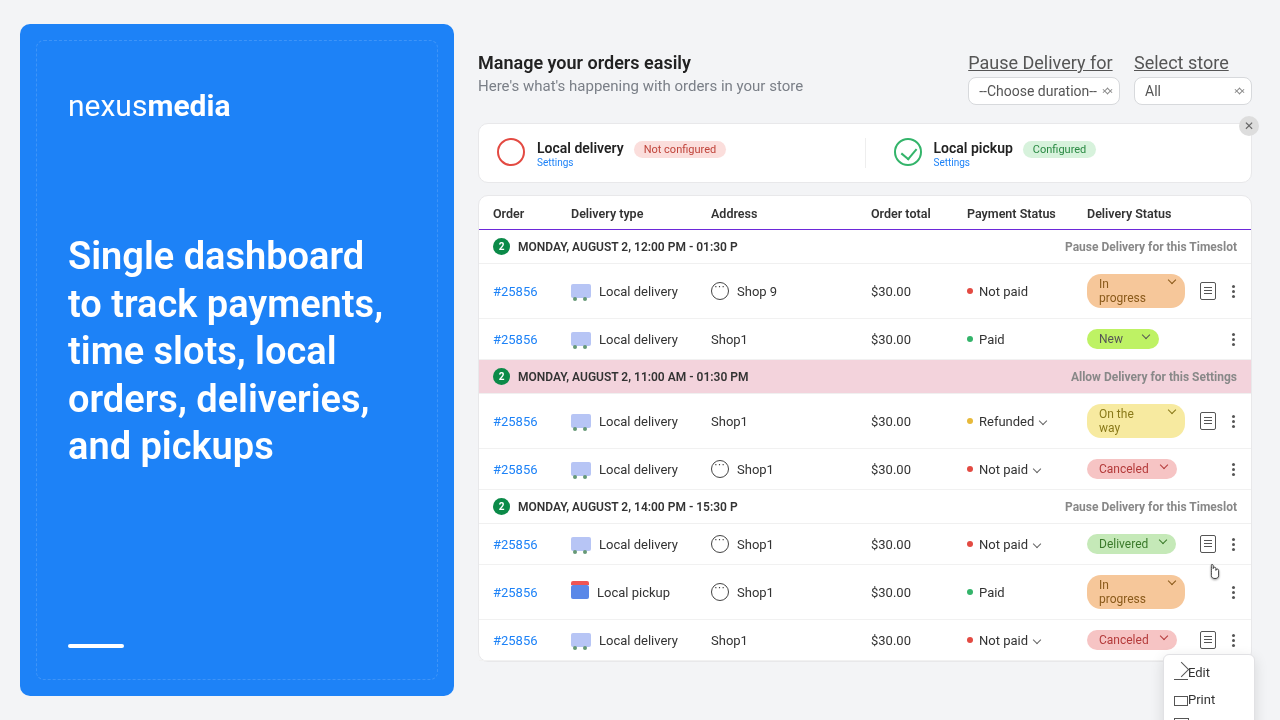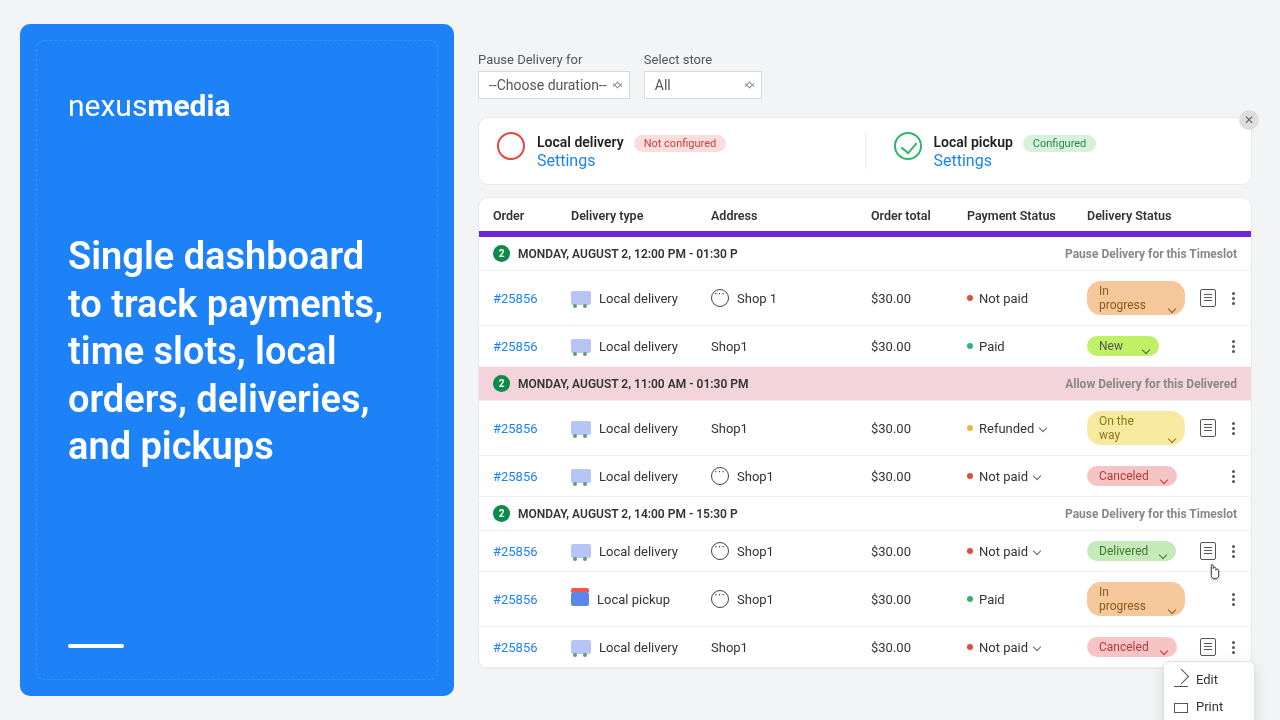--- a/index.html
+++ b/index.html
@@ -31,23 +31,23 @@
   }
   .brand { font-size: 30px; font-weight: 400; letter-spacing: 0px; }
   .brand .bold { font-weight: 700; }
   .tagline { font-size: 38px; line-height: 1.25; font-weight: 600; margin-top: 110px;}
   .underline { width: 56px; height: 4px; background:#fff; border-radius:2px; }
   .right { flex: 1; padding: 52px 28px 0 24px; position: relative; }
   .header-row { display:flex; justify-content:space-between; align-items:flex-start; margin-bottom:18px;}
   .title { font-size:18px; font-weight:600; color:#222; }
   .subtitle { font-size:15px; color:#7a7f87; margin-top:4px;}
   .selects { display:flex; gap:14px;}
-  .sel-group label { font-size:13px; color:#555; display:block; margin-bottom:4px; }
+  .sel-group label { font-size:18px; color:#555; display:block; margin-bottom:4px;text-decoration:underline; }
   .sel {
-    border:1px solid #d7d9dc; border-radius:0; padding:5px 22px 5px 10px;
+    border:1px solid #d7d9dc; border-radius:8px; padding:5px 22px 5px 10px;
     font-size:14px; color:#555; background:#fff; position:relative; min-width:118px;
   }
   .sel.wide{min-width:126px;}
   .sel::after { content:""; position:absolute; right:8px; top:50%; width:6px; height:6px;
     border-right:1px solid #888; border-bottom:1px solid #888; transform: translateY(-70%) rotate(45deg);}
   .sel::before { content:""; position:absolute; right:8px; top:50%; width:6px; height:6px;
     border-left:1px solid #888; border-top:1px solid #888; transform: translateY(-30%) rotate(45deg);}
   .cards {
     background:#fff; border:1px solid #e8e8ea; border-radius:10px; display:flex;
     align-items:center; padding:14px 18px; gap:28px; position:relative; margin-bottom:12px;
@@ -57,29 +57,29 @@
     background:#ddd; color:#666; font-size:12px; display:flex; align-items:center; justify-content:center;
   }
   .card { display:flex; align-items:flex-start; gap:12px; flex:1; }
   .card + .card { border-left:1px solid #eee; padding-left:28px;}
   .circle { width:28px; height:28px; border-radius:50%; }
   .circle.red { border:2px solid #e34a42; }
   .circle.green { border:2px solid #33b46a; position:relative;}
   .circle.green::after { content:""; position:absolute; left:8px; top:5px; width:8px; height:12px;
     border-right:2px solid #33b46a; border-bottom:2px solid #33b46a; transform:rotate(40deg);}
   .card-title { font-size:14px; font-weight:600; color:#222;}
-  .card-link { font-size:16px; color:#1d82f7; cursor:pointer;}
+  .card-link { font-size:10px; color:#1d82f7; cursor:pointer;}
   .badge { font-size:11px; padding:2px 10px; border-radius:12px; margin-left:6px;}
   .badge.red { background:#fbdedc; color:#c0443b;}
   .badge.grn { background:#d7f2dc; color:#2a8a43;}
   .table {
     background:#fff; border:1px solid #e8e8ea; border-radius:10px; overflow:visible;
   }
   .thead { display:grid; grid-template-columns: 78px 140px 160px 96px 120px 150px; padding:10px 14px 8px 14px;
-    font-size:12.5px; font-weight:600; color:#333; border-bottom:6px solid #6d28d9;}
+    font-size:12.5px; font-weight:600; color:#333; border-bottom:1px solid #6d28d9;}
   .group {
     display:flex; align-items:center; justify-content:space-between;
     padding:8px 14px; font-size:12px; background:#fff; border-bottom:1px solid #f0f0f0;
   }
   .group .gt { font-weight:600; color:#333; display:flex; align-items:center; gap:8px;}
   .group.paused { background:#f3d3dc; }
   .gcount {
     width:17px; height:17px; border-radius:50%; background:#0b8a48; color:#fff;
     display:inline-flex; align-items:center; justify-content:center; font-size:10px; font-weight:700;
   }
@@ -102,40 +102,40 @@
   .chat {
     width:18px; height:18px; border:1.5px solid #444; border-radius:50%; position:relative; display:inline-block;
   }
   .chat::after{content:"⋯"; position:absolute; left:2px; top:-3px; font-size:11px; color:#444;}
   .dot { width:6px; height:6px; border-radius:50%; display:inline-block; margin-right:6px; vertical-align:middle;}
   .dot.red{background:#e34a42;} .dot.grn{background:#33b46a;} .dot.yel{background:#e7b93a;}
   .pay { display:flex; align-items:center; gap:0px;}
   .chev { display:inline-block; width:6px; height:6px; border-right:1px solid #666; border-bottom:1px solid #666;
     transform:rotate(45deg); margin-left:6px; vertical-align:middle;}
   .pill {
-    display:inline-flex; align-items:flex-end; gap:6px; font-size:12px; padding:3px 10px 3px 12px; border-radius:14px;
+    display:inline-flex; align-items:flex-start; gap:6px; font-size:12px; padding:3px 10px 3px 12px; border-radius:14px;
     min-width:72px; justify-content:space-between; cursor:pointer;
   }
   .pill .chev{border-color:inherit;}
   .pill.orange{background:#f6c79a; color:#8a5a1a;}
   .pill.gray{background:#bef264; color:#555;}
   .pill.yellow{background:#f7eaa0; color:#8a7a1a;}
   .pill.redp{background:#f6c4c4; color:#b43a3a;}
   .pill.greenp{background:#c5e9b8; color:#3a7a2a;}
   .actions{display:flex; align-items:center; gap:14px; justify-content:flex-end;}
   .doc{ width:16px; height:18px; border:1.5px solid #555; border-radius:2px; position:relative;}
   .doc::before{content:"";position:absolute;left:3px;top:4px;right:3px;height:1px;background:#555;
     box-shadow:0 3px 0 #555, 0 6px 0 #555;}
   .kebab{ width:3px; height:3px; background:#555; border-radius:50%;
     box-shadow:0 5px 0 #555, 0 -5px 0 #555; margin:5px 2px; cursor:pointer;}
   .menu {
     position:absolute; right:-4px; top:34px; background:#fff; border:1px solid #e1e1e4; border-radius:6px;
     box-shadow:0 4px 14px rgba(0,0,0,.12); width:92px; padding:4px 0; z-index:5;
   }
-  .menu div { display:flex; align-items:center; gap:8px; padding:6px 10px; font-size:13px; color:#333; cursor:pointer;}
+  .menu div { display:flex; align-items:center; padding:6px 10px; font-size:13px; color:#333; cursor:pointer;}
   .mi{width:14px;height:14px;display:inline-block;}
   .mi.pen{border-bottom:1.5px solid #555; position:relative;}
   .mi.pen::before{content:"";position:absolute;left:2px;top:-2px;width:10px;height:10px;border:1.5px solid #555;
     border-bottom:none;border-left:none;transform:rotate(45deg);}
   .mi.prn{border:1.5px solid #555; height:10px; margin-top:2px;}
   .mi.arc{border:1.5px solid #555; height:12px; position:relative;}
   .mi.arc::before{content:"";position:absolute;left:-1.5px;right:-1.5px;top:-4px;height:3px;border:1.5px solid #555;}
   .cursor {
     position:absolute; width:18px; height:22px; pointer-events:none;
   }
@@ -149,20 +149,24 @@
     <div class="brand">
       <span>nexus</span><span class="bold">media</span>
     </div>
     <div class="tagline">Single dashboard to track payments, time slots, local orders, deliveries, and pickups</div>
   </div>
   <div class="underline"></div>
 </div>
 
 <div class="right">
   <div class="header-row">
+    <div>
+      <div class="title">Manage your orders easily</div>
+      <div class="subtitle">Here's what's happening with orders in your store</div>
+    </div>
     <div class="selects">
       <div class="sel-group">
         <label>Pause Delivery for</label>
         <div class="sel wide"><span>--Choose duration--</span></div>
       </div>
       <div class="sel-group">
         <label>Select store</label>
         <div class="sel"><span>All</span></div>
       </div>
     </div>
@@ -206,21 +210,21 @@
           <span class="group-link">Pause Delivery for this Timeslot</span>
         </div>
         <div class="row">
           <div class="ord">#25856</div>
           <div class="dtcell">
             <span class="truck"></span>
             <span>Local delivery</span>
           </div>
           <div class="addr">
             <span class="chat"></span>
-            <span>Shop 1</span>
+            <span>Shop 9</span>
           </div>
           <div>$30.00</div>
           <div class="pay">
             <span class="dot red"></span>
             <span>Not paid</span>
           </div>
           <div><span class="pill orange">
               <span>In progress</span>
               <span class="chev"></span>
             </span></div>
@@ -249,21 +253,21 @@
             </span></div>
           <div class="actions">
             <span class="kebab"></span>
           </div>
         </div>
         <div class="group paused">
           <div class="gt">
             <span class="gcount">2</span>
             <span>MONDAY, AUGUST 2, 11:00 AM - 01:30 PM</span>
           </div>
-          <span class="group-link">Allow Delivery for this Delivered</span>
+          <span class="group-link">Allow Delivery for this Settings</span>
         </div>
         <div class="row">
           <div class="ord">#25856</div>
           <div class="dtcell">
             <span class="truck"></span>
             <span>Local delivery</span>
           </div>
           <div class="addr">
             <span>Shop1</span>
           </div>

